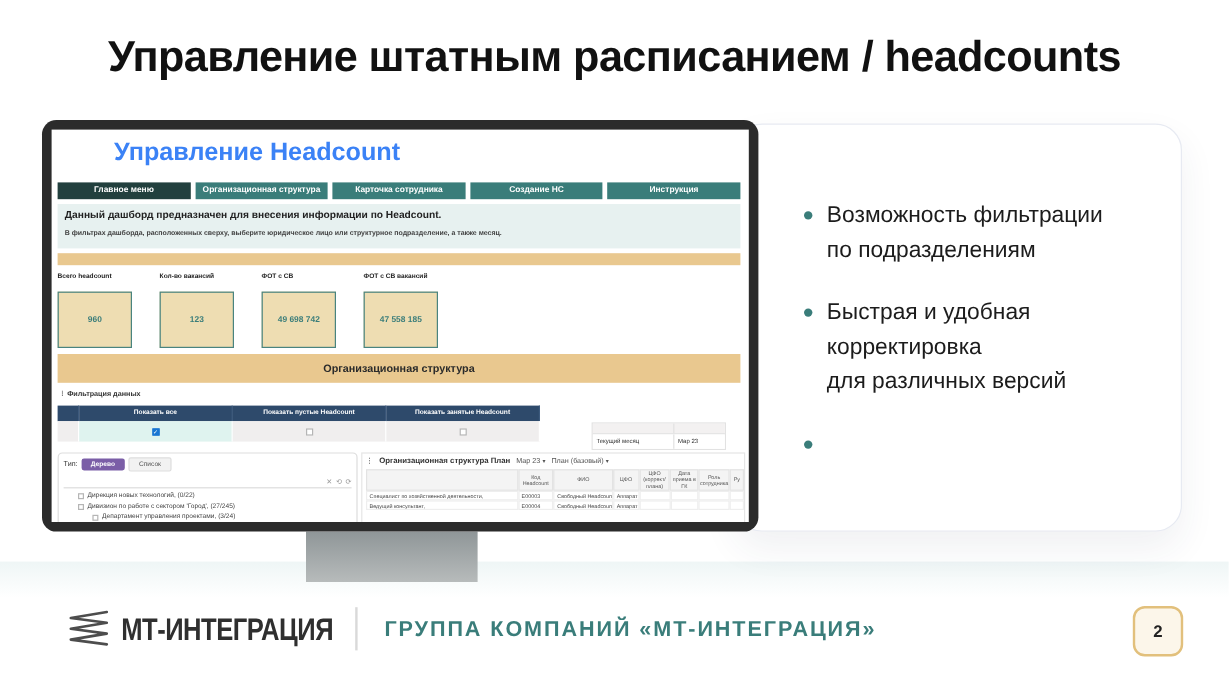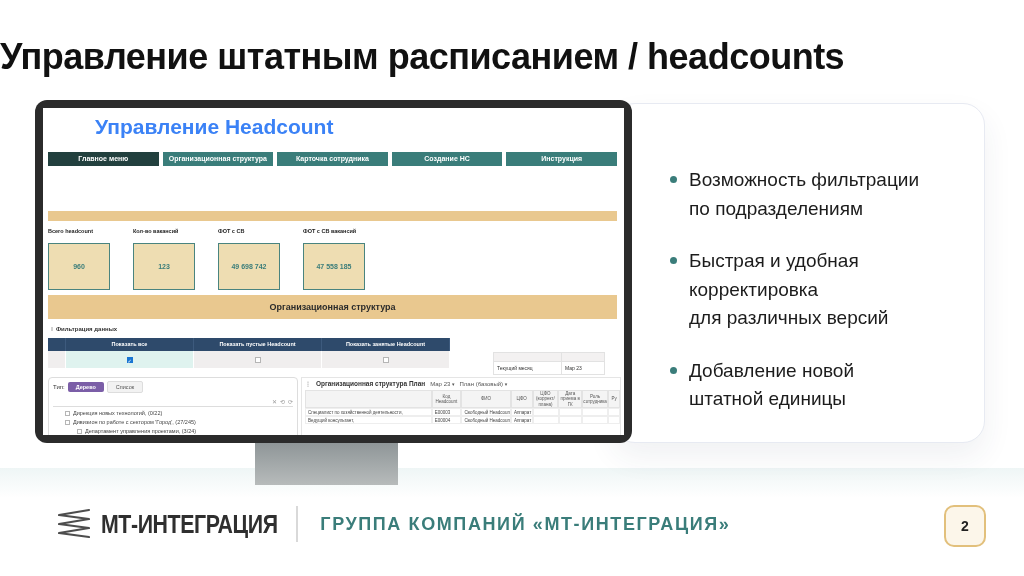--- a/index.html
+++ b/index.html
@@ -1,20 +1,20 @@
 <!DOCTYPE html>
 <html><head>
 <meta charset="utf-8">
 <style>
   * { margin:0; padding:0; box-sizing:border-box; }
   html,body { width:1024px; height:576px; }
   body { font-family:"Liberation Sans", sans-serif; background:#ffffff; position:relative; overflow:hidden; }
 
   
-  .slide-title { position:absolute; top:36px; left:0; width:1024px; text-align:left;
+  .slide-title { position:absolute; top:26px; left:0; width:1024px; text-align:center;
     font-size:36px; font-weight:700; color:#111; letter-spacing:-0.5px; }
 
   .right-card { position:absolute; left:613px; top:103px; width:372px; height:340px;
     background:#fff; border:1px solid #e7eaf2; border-radius:22px; z-index:1;
     box-shadow:0 14px 30px rgba(40,60,90,0.07); padding:62px 30px 0 56px; }
   .bullet { display:flex; gap:12px; margin-bottom:24px; }
   .bullet .dot { width:7px; height:7px; border-radius:50%; background:#3a7d7a; margin-top:10px; flex:none; }
   .bullet .txt { font-size:19px; line-height:1.5; color:#1c1c1c; white-space:pre-line; }
 
   
@@ -114,41 +114,43 @@
 по подразделениям</span>
   </div>
   <div class="bullet">
     <span class="dot"></span>
     <span class="txt">Быстрая и удобная
 корректировка
 для различных версий</span>
   </div>
   <div class="bullet">
     <span class="dot"></span>
-    <span class="txt">Добавление новой
-штатной единицы</span>
   </div>
 </div>
 
 <div class="floor-glow"></div>
 <div class="stand"></div>
 
 <div class="monitor">
   <div class="screen">
 
     <div class="db-title">Управление Headcount</div>
 
     <div class="tabs">
       <div class="tab active">Главное меню</div>
       <div class="tab">Организационная структура</div>
       <div class="tab">Карточка сотрудника</div>
       <div class="tab">Создание НС</div>
       <div class="tab">Инструкция</div>
     </div>
 
+    <div class="desc">
+      <div class="desc-b">Данный дашборд предназначен для внесения информации по Headcount.</div>
+      <div class="desc-s">В фильтрах дашборда, расположенных сверху, выберите юридическое лицо или структурное подразделение, а также месяц.</div>
+    </div>
 
     <div class="tan-bar"></div>
 
     <div class="kpi" style="left:5px;">
       <div class="lbl">Всего headcount</div>
       <div class="card">960</div>
     </div>
     <div class="kpi" style="left:90px;">
       <div class="lbl">Кол-во вакансий</div>
       <div class="card">123</div>

